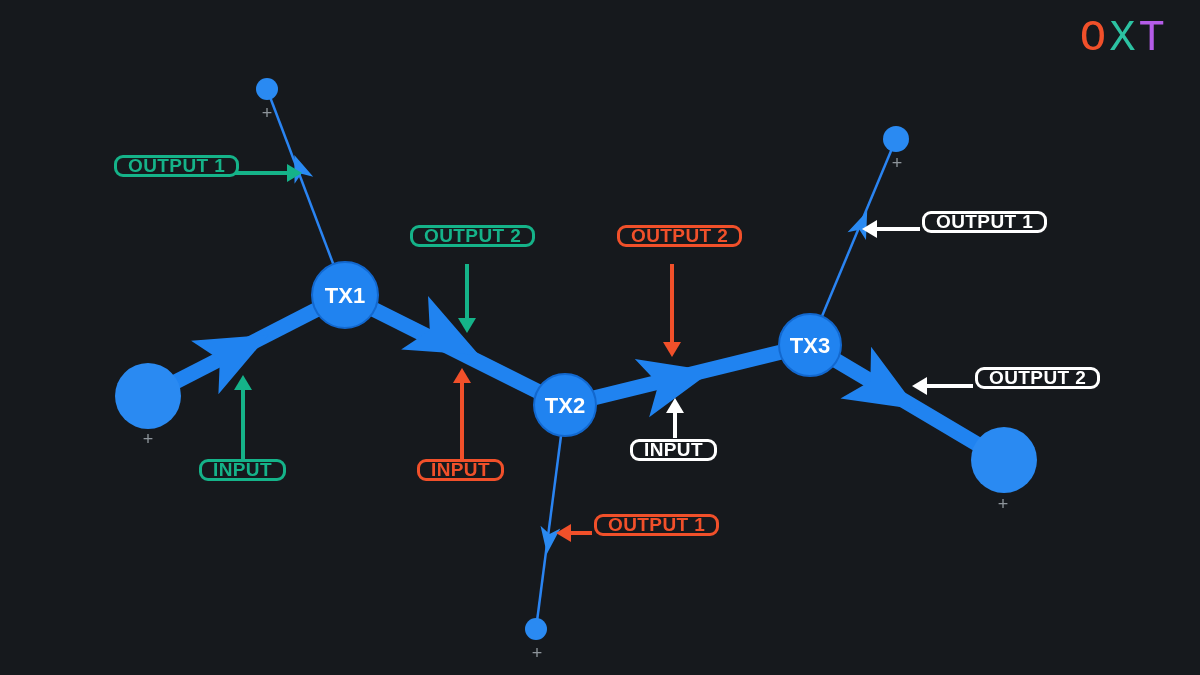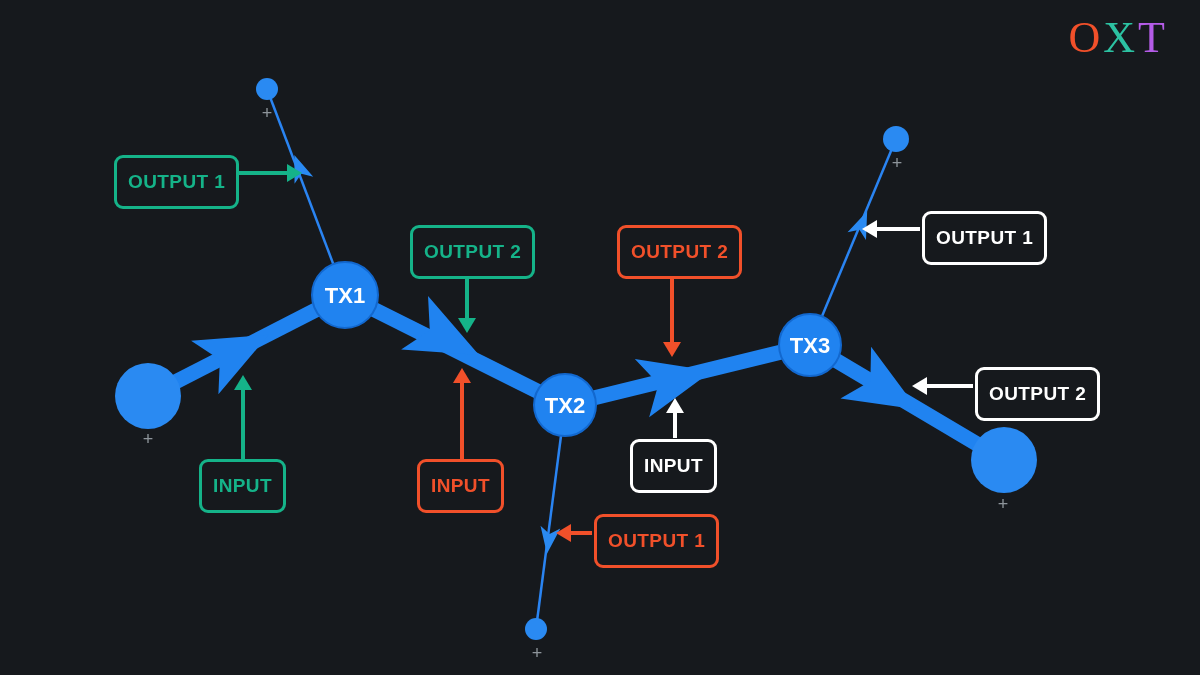--- a/index.html
+++ b/index.html
@@ -20,34 +20,34 @@
   .plus{fill:#8e959b;font-size:18px;text-anchor:middle;font-family:"Liberation Sans",sans-serif;}
   .conn-teal{stroke:#15b389;stroke-width:4;}
   .conn-orange{stroke:#f1502a;stroke-width:4;}
   .conn-white{stroke:#ffffff;stroke-width:4;}
   .head-teal{fill:#15b389;}
   .head-orange{fill:#f1502a;}
   .head-white{fill:#ffffff;}
   .callout{
     position:absolute;
     display:flex;align-items:center;justify-content:center;
-    height:54px;box-sizing:border-box;
+    height:22px;box-sizing:border-box;
     padding:0 11px;
     border-radius:9px;
     font-weight:bold;font-size:19px;letter-spacing:.4px;
     background:#16191d;
     white-space:nowrap;
   }
   .callout.teal{border:3.5px solid #15b389;color:#15b389;}
   .callout.orange{border:3.5px solid #f1502a;color:#f1502a;}
   .callout.white{border:3.5px solid #ffffff;color:#ffffff;}
   .logo{
     position:absolute;right:32px;top:16px;
     font-size:44px;font-weight:200;letter-spacing:3px;
-    font-family:Liberation Serif, serif;
+    font-family:Liberation Mono, monospace;
     line-height:1;
   }
   .logo .o{color:#f1502a;}
   .logo .x{color:#2cc2a2;}
   .logo .t{color:#b55ce8;}
 </style>
 </head>
 <body>
 
 <div class="stage">

